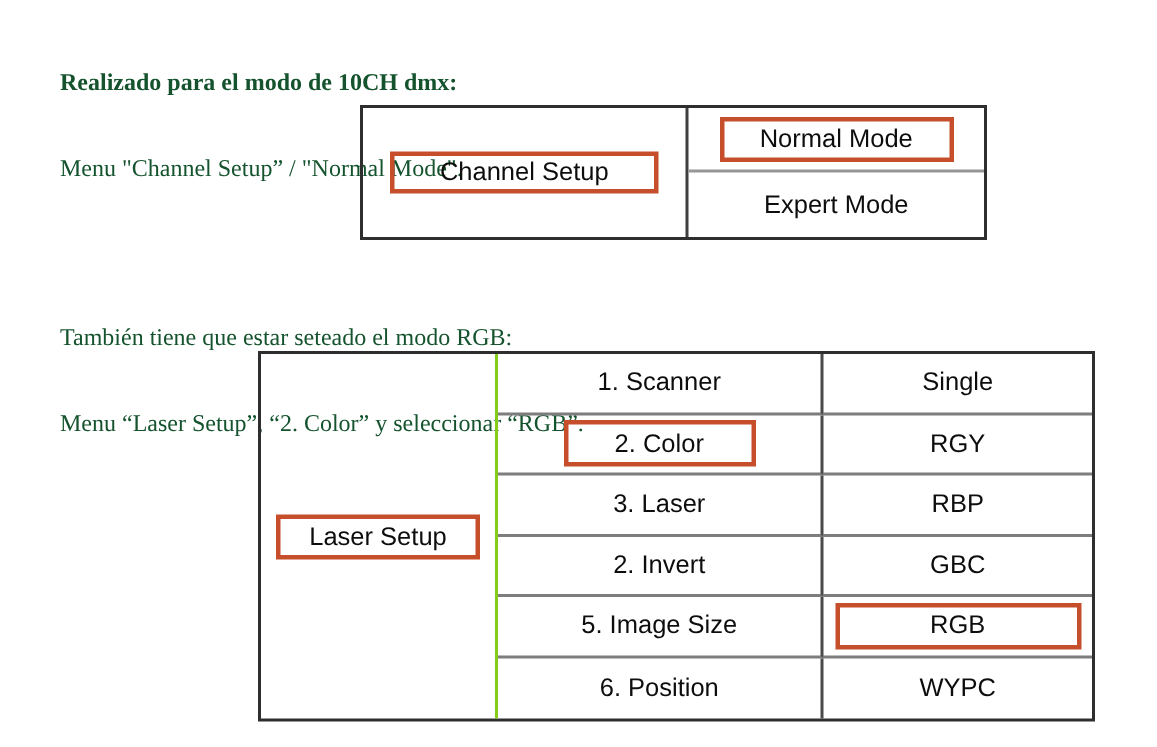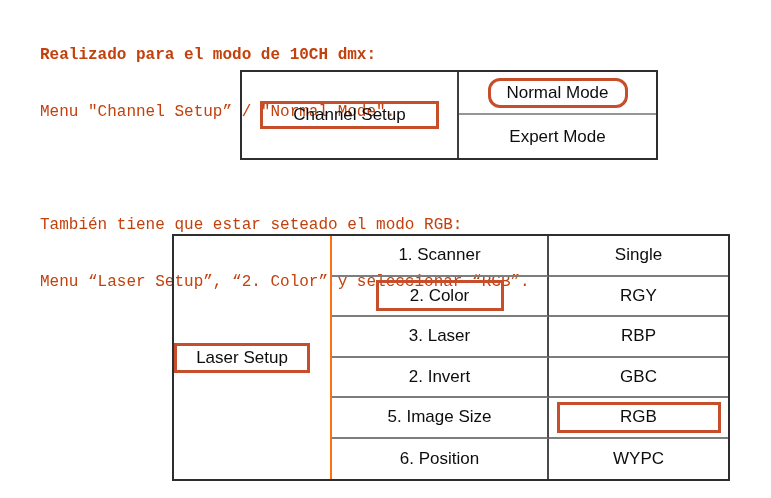--- a/index.html
+++ b/index.html
@@ -13,41 +13,41 @@
     height: 498px;
     font-family: "Liberation Sans", sans-serif;
     color: #0d0d0d;
     overflow: hidden;
   }
 
   
   .intro {
     position: absolute;
     left: 40px;
-    font-family: Liberation Mono, monospace;
+    font-family: Liberation Serif, serif;
     font-size: 16px;
     line-height: 19px;
-    color: #c2410c;
+    color: #14532d;
     white-space: pre;
   }
   #intro1 { top: 8px; }
   #intro2 { top: 178px; }
   .bold-line { font-weight: bold; }
 
   
   .hl {
     display: inline-flex;
     align-items: center;
     justify-content: center;
     border: 3px solid #C64E2A;
     box-sizing: border-box;
     background: transparent;
   }
   .hl-channel { width: 179px; height: 28px; }
-  .hl-normal  { width: 140px; height: 30px; border-radius: 12px; }
+  .hl-normal  { width: 156px; height: 30px; }
   .hl-laser   { width: 136px; height: 30px; }
   .hl-color   { width: 128px; height: 31px; }
   .hl-rgb     { width: 164px; height: 31px; }
 
   
   .t1 {
     position: absolute;
     left: 240px;
     top: 70px;
     width: 418px;
@@ -82,24 +82,24 @@
     height: 247px;
     box-sizing: border-box;
     border: 2px solid #2e2e2e;
     display: grid;
     grid-template-columns: 158px 217px 1fr;
     grid-template-rows: repeat(6, 1fr);
     font-size: 17px;
   }
   .t2-menu {
     grid-row: 1 / 7;
-    border-right: 2px solid #f97316;
+    border-right: 2px solid #84cc16;
     display: flex;
     align-items: center;
-    justify-content: flex-start;
+    justify-content: center;
   }
   .t2-cell {
     display: flex;
     align-items: center;
     justify-content: center;
     border-bottom: 2px solid #7d7d7d;
   }
   .t2-item { border-right: 2px solid #4a4a4a; }
   .t2-last { border-bottom: none; }
 </style>

